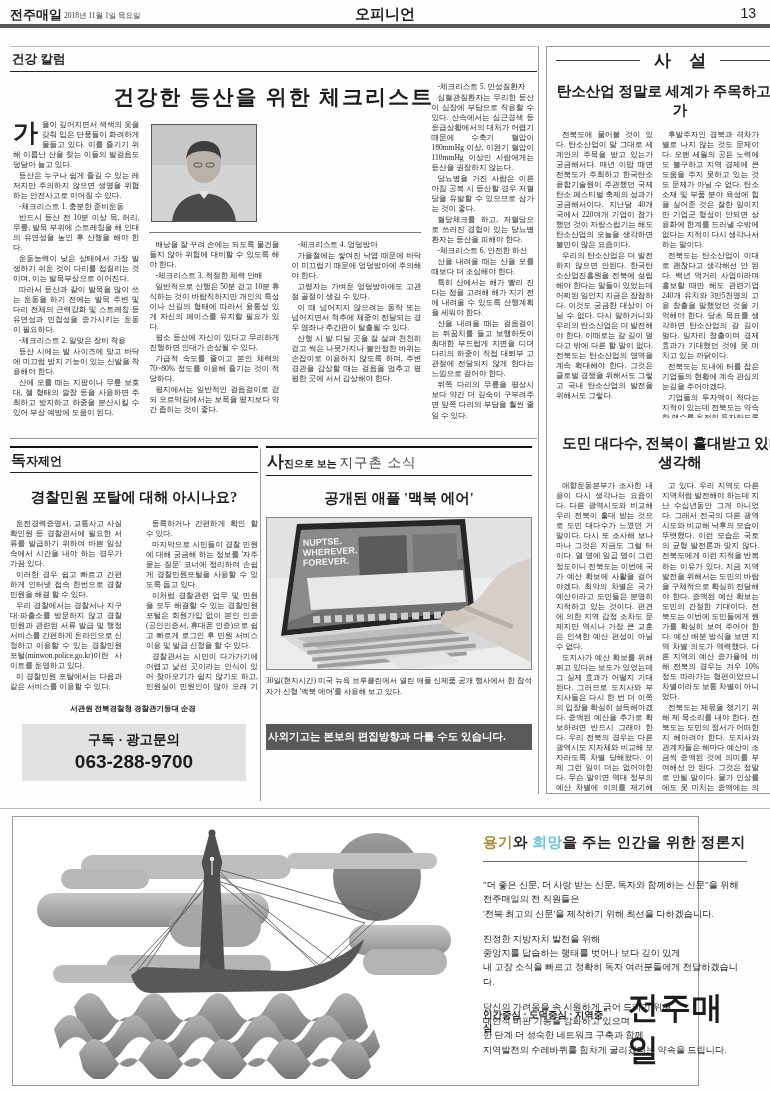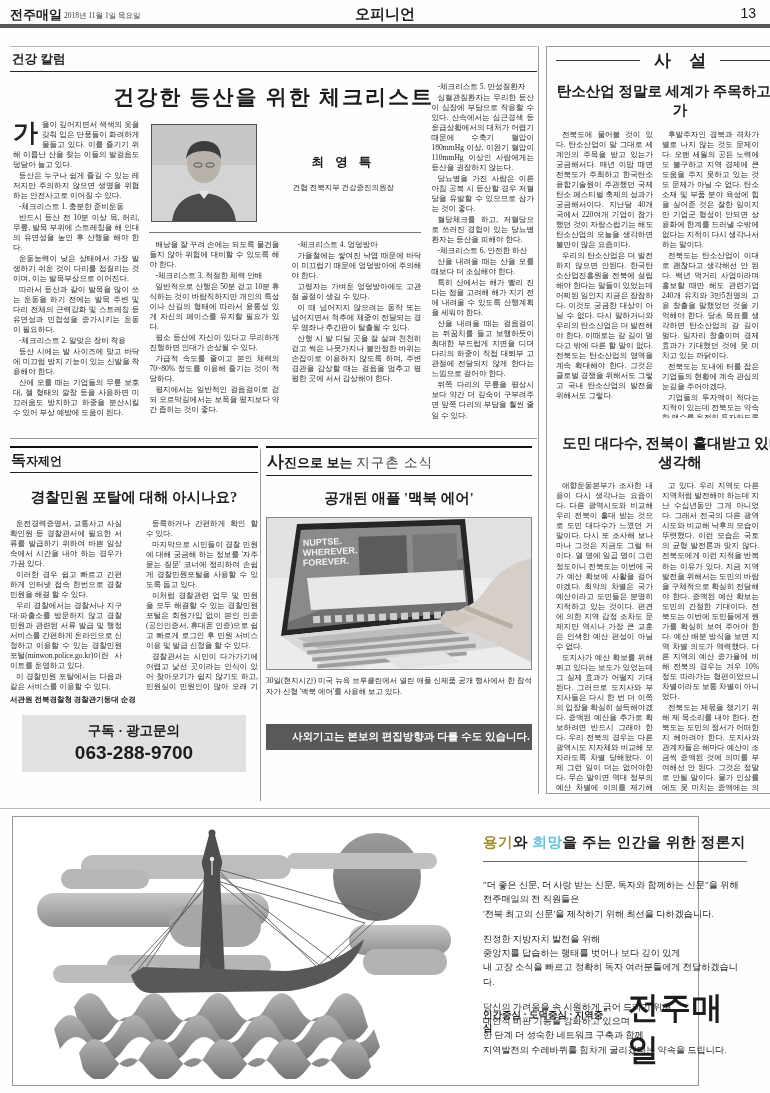--- a/index.html
+++ b/index.html
@@ -43,36 +43,36 @@
 
   
   .reader { position:absolute; left:10px; top:446px; width:248px; height:360px; }
   .kicker2 { font-family:"Liberation Sans",sans-serif; border-bottom:1px solid #222;
              border-top:2px solid #111; padding:3px 1px 2px; }
   .kicker2 .big { font-size:15px; font-weight:bold; }
   .kicker2 .rest { font-size:12px; font-weight:bold; }
   .r-title { text-align:center; font-size:14.5px; font-weight:bold; margin:15px 0 12px; }
   .r-cols { display:flex; gap:24px; height:172px; }
   .r-cols .col { width:119px; }
-  .byline { text-align:left; font-size:7.5px; font-weight:bold; margin-top:4px; padding-right:2px; }
+  .byline { text-align:center; font-size:7.5px; font-weight:bold; margin-top:13px; padding-right:2px; }
   .contact-box { margin:10px 12px 0; background:#e2e2e2; text-align:center; padding:7px 4px 8px; }
   .contact-label { font-size:13.5px; font-weight:bold; }
   .contact-phone { font-size:19px; font-weight:bold; font-family:"Liberation Sans",sans-serif; margin-top:2px; }
 
   
   .vrule { position:absolute; width:1px; background:#9a9a9a; }
   .pnews { position:absolute; left:266px; top:446px; width:266px; height:360px; }
   .kicker3 { border-bottom:1px solid #222; border-top:2px solid #111; padding:2px 1px 2px; }
   .kicker3 .big { font-size:17px; font-weight:bold; }
-  .kicker3 .small { font-size:13px; font-weight:bold; }
+  .kicker3 .small { font-size:10px; font-weight:bold; }
   .kicker3 .mid { font-size:13.5px; color:#444; letter-spacing:1px; }
   .p-title { text-align:center; font-size:14.5px; font-weight:bold; margin:13px 0 9px; }
   .photo-frame { border:1px solid #888; height:153px; overflow:hidden; background:#e9e9e9; }
   .caption { font-size:7.5px; line-height:1.45; margin-top:6px; color:#222; text-align:justify; }
-  .notice { margin-top:26px; background:#58595b; color:#fff; text-align:right;
+  .notice { margin-top:26px; background:#58595b; color:#fff; text-align:left;
             font-family:"Liberation Sans",sans-serif; font-weight:bold; font-size:10.5px; padding:6px 2px; }
 
   
   .editorial { position:absolute; left:546px; top:46px; width:268px; height:748px;
                border:1px solid #999; padding:0 9px; overflow:hidden; }
   .ed-head { display:flex; align-items:center; gap:7px; margin:2px 0 10px; }
   .ed-head .line { flex:1; height:1.5px; background:#3a3a3a; }
   .ed-head .txt { font-size:17px; font-weight:bold; letter-spacing:7px; padding-left:7px; }
   .ed-title { text-align:center; font-size:14.5px; font-weight:bold; line-height:1.3; margin:4px 0 10px; }
   .ed-title2 { margin-top:16px; }
@@ -113,40 +113,36 @@
         <span class="dropcap">가</span><span>을이 깊어지면서 색색의 옷을 갖춰 입은 단풍들이 화려하게 물들고 있다. 이를 즐기기 위해 이름난 산을 찾는 이들의 발걸음도 덩달아 늘고 있다.</span>
       </div>
       <div>
           <p class="para">등산은 누구나 쉽게 즐길 수 있는 레저지만 주의하지 않으면 생명을 위협하는 안전사고로 이어질 수 있다.</p>
           <p class="para">-체크리스트 1. 충분한 준비운동</p>
           <p class="para">반드시 등산 전 10분 이상 목, 허리, 무릎, 발목 부위에 스트레칭을 해 인대의 유연성을 높인 후 산행을 해야 한다.</p>
           <p class="para">운동능력이 낮은 상태에서 가장 발생하기 쉬운 것이 다리를 접질리는 것이며, 이는 발목부상으로 이어진다.</p>
           <p class="para">따라서 등산과 같이 발목을 많이 쓰는 운동을 하기 전에는 발목 주변 및 다리 전체의 근력강화 및 스트레칭 등 유연성과 민첩성을 증가시키는 운동이 필요하다.</p>
           <p class="para">-체크리스트 2. 알맞은 장비 착용</p>
           <p class="para">등산 시에는 발 사이즈에 맞고 바닥에 미끄럼 방지 기능이 있는 신발을 착용해야 한다.</p>
-          <p class="para">산에 오를 때는 기업들의 무릎 보호대, 젤 형태의 깔창 등을 사용하면 미끄러움도 방지하고 하중을 분산시킬 수 있어 부상 예방에 도움이 된다.</p>
+          <p class="para">산에 오를 때는 지팡이나 무릎 보호대, 젤 형태의 깔창 등을 사용하면 주최하고 방지하고 하중을 분산시킬 수 있어 부상 예방에 도움이 된다.</p>
         </div>
     </div>
     <div class="h-mid">
       <div class="photo-row">
         <div class="photo-frame-author">
           <svg width="104" height="96" viewBox="0 0 104 96">
             <rect x="0" y="0" width="104" height="96" fill="#d4d4d4"></rect>
             <rect x="0" y="0" width="104" height="40" fill="#c7c7c7"></rect>
             <ellipse cx="52" cy="38" rx="17" ry="20" fill="#b9b2aa"></ellipse>
             <path d="M34,34 q2,-18 18,-18 q17,0 17,18 q-4,-8 -17,-8 q-14,0 -18,8" fill="#3d3d3d"></path>
             <path d="M20,96 q4,-26 32,-28 q28,2 32,28 z" fill="#4a4a4a"></path>
             <path d="M46,66 l6,8 6,-8 z" fill="#e6e6e6"></path>
             <rect x="42" y="38" width="8" height="4" rx="2" fill="none" stroke="#555" stroke-width="1"></rect>
             <rect x="54" y="38" width="8" height="4" rx="2" fill="none" stroke="#555" stroke-width="1"></rect>
           </svg>
-        </div>
-        <div class="author-meta">
-          <div class="author-name">최 영 특</div>
-          <div class="author-title">건협 전북지부 건강증진의원장</div>
         </div>
       </div>
       <div class="mid-cols">
         <div class="col">
             <p class="para">배낭을 잘 꾸려 손에는 되도록 물건을 들지 않아 위험에 대비할 수 있도록 해야 한다.</p>
             <p class="para">-체크리스트 3. 적절한 체력 안배</p>
             <p class="para">일반적으로 산행은 50분 걷고 10분 휴식하는 것이 바람직하지만 개인의 특성이나 산길의 형태에 따라서 융통성 있게 자신의 페이스를 유지할 필요가 있다.</p>
             <p class="para">평소 등산에 자신이 있다고 무리하게 진행하면 인대가 손상될 수 있다.</p>
             <p class="para">가급적 속도를 줄이고 본인 체력의 70~80% 정도를 이용해 즐기는 것이 적당하다.</p>
             <p class="para">평지에서는 일반적인 걸음걸이로 걷되 오르막길에서는 보폭을 평지보다 약간 좁히는 것이 좋다.</p>

